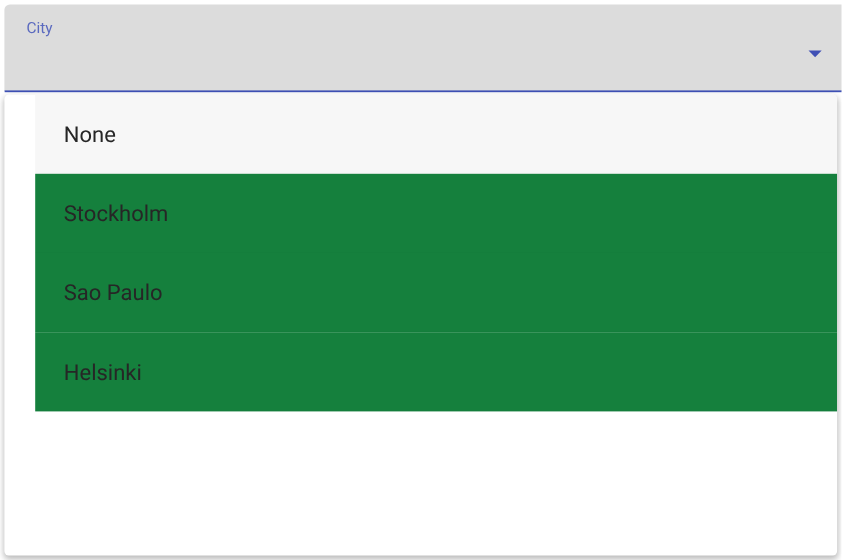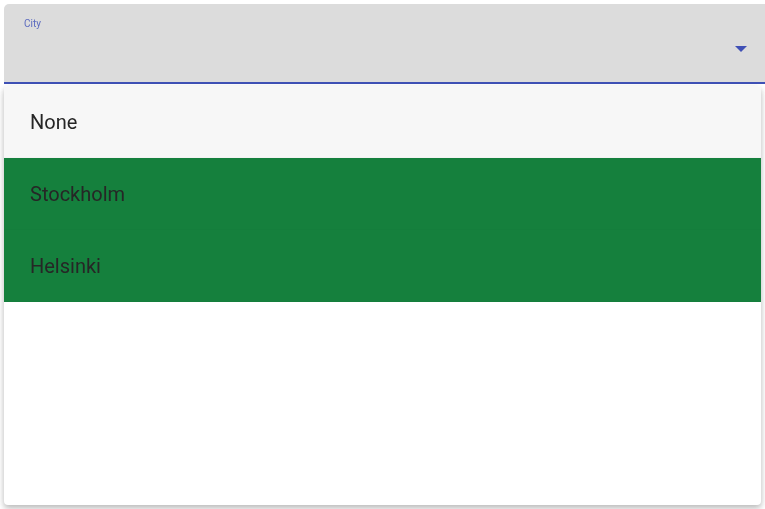--- a/index.html
+++ b/index.html
@@ -25,21 +25,21 @@
       border-top-left-radius: 5px;
       border-top-right-radius: 5px;
       border-bottom: 2px solid #3f51b5;
       display: flex;
       align-items: center;
       padding: 0 20px 0 20px;
       position: relative;
     }
     .select-label {
       color: #5b6abf;
-      font-size: 10px;
+      font-size: 14px;
       font-weight: 400;
       position: absolute;
       top: 14px;
       left: 20px;
     }
     .chevron {
       position: absolute;
       right: 22px;
       top: 42px;
       width: 0;
@@ -51,20 +51,21 @@
     .dropdown-panel {
       position: absolute;
       top: 86px;
       left: 4px;
       right: 4px;
       bottom: 4px;
       background: #ffffff;
       box-shadow: 0 3px 6px rgba(0,0,0,0.18), 0 3px 6px rgba(0,0,0,0.12);
       border-radius: 4px;
       overflow-y: scroll;
+      padding-left: 28px;
     }
     .dropdown-panel::-webkit-scrollbar {
       width: 17px;
     }
     .dropdown-panel::-webkit-scrollbar-track {
       background: #f7f7f7;
     }
     .dropdown-panel::-webkit-scrollbar-thumb {
       background: #c1c1c1;
       border-radius: 0;
@@ -104,15 +105,18 @@
 </div>
 
 <div class="dropdown-panel">
   <div class="option highlighted">
     <span>None</span>
   </div>
   <div class="option">
     <span>Stockholm</span>
   </div>
   <div class="option">
+    <span>Sao Paulo</span>
+  </div>
+  <div class="option">
     <span>Helsinki</span>
   </div>
 </div>
 
 </body></html>

